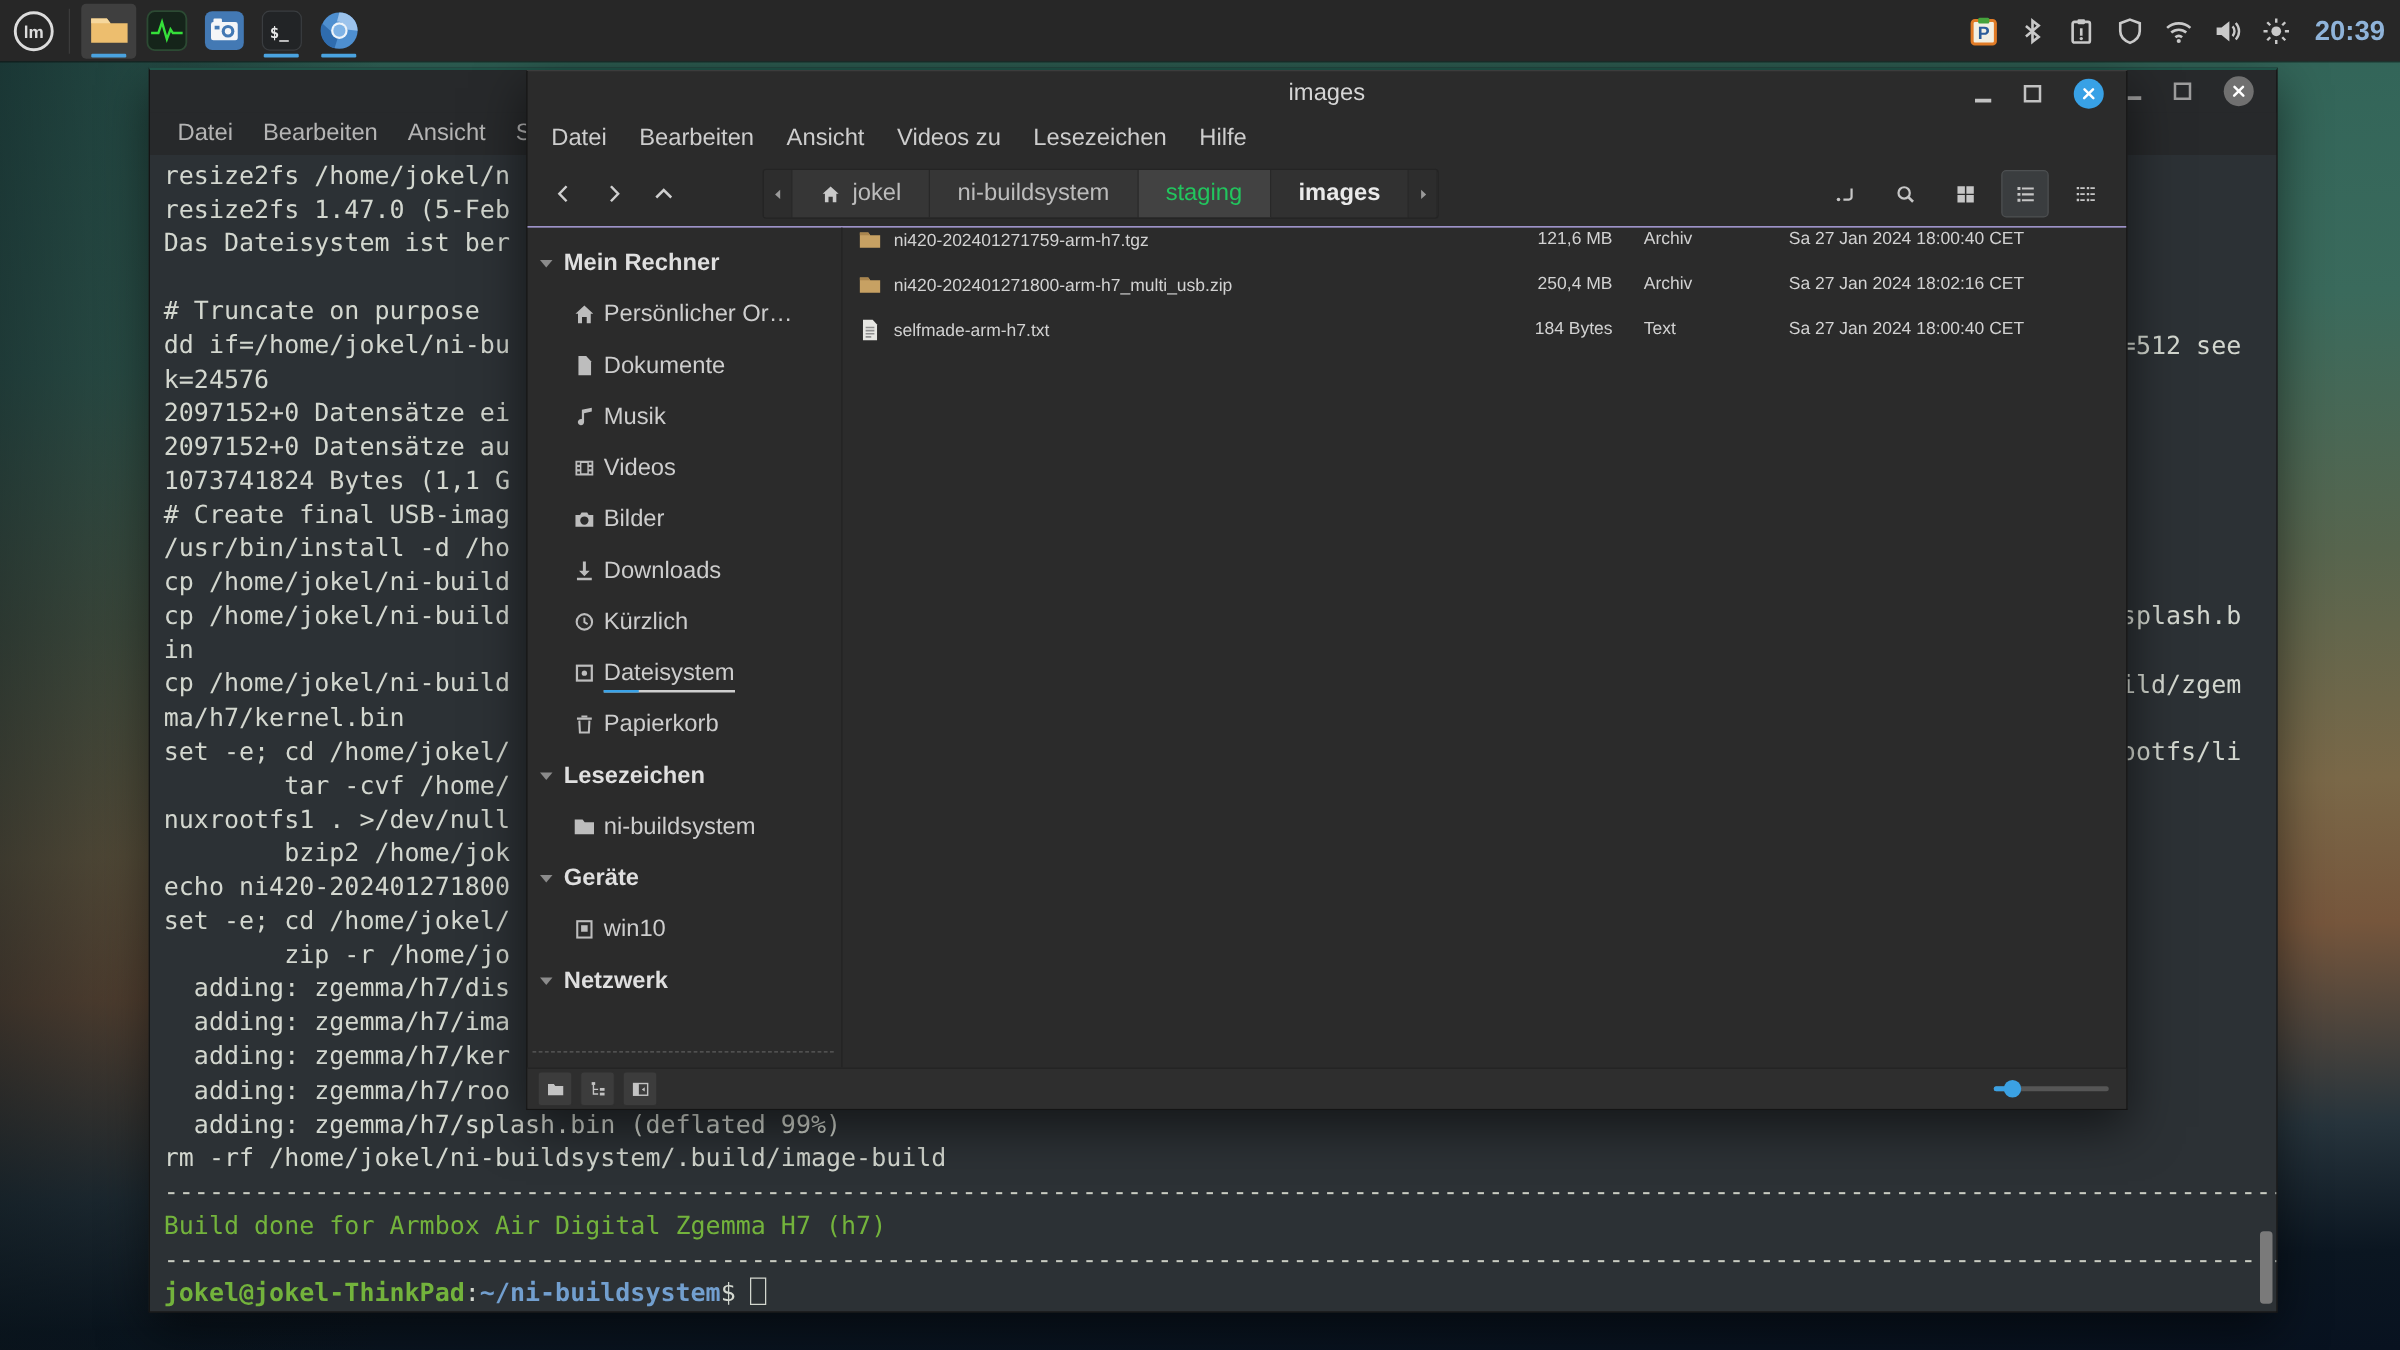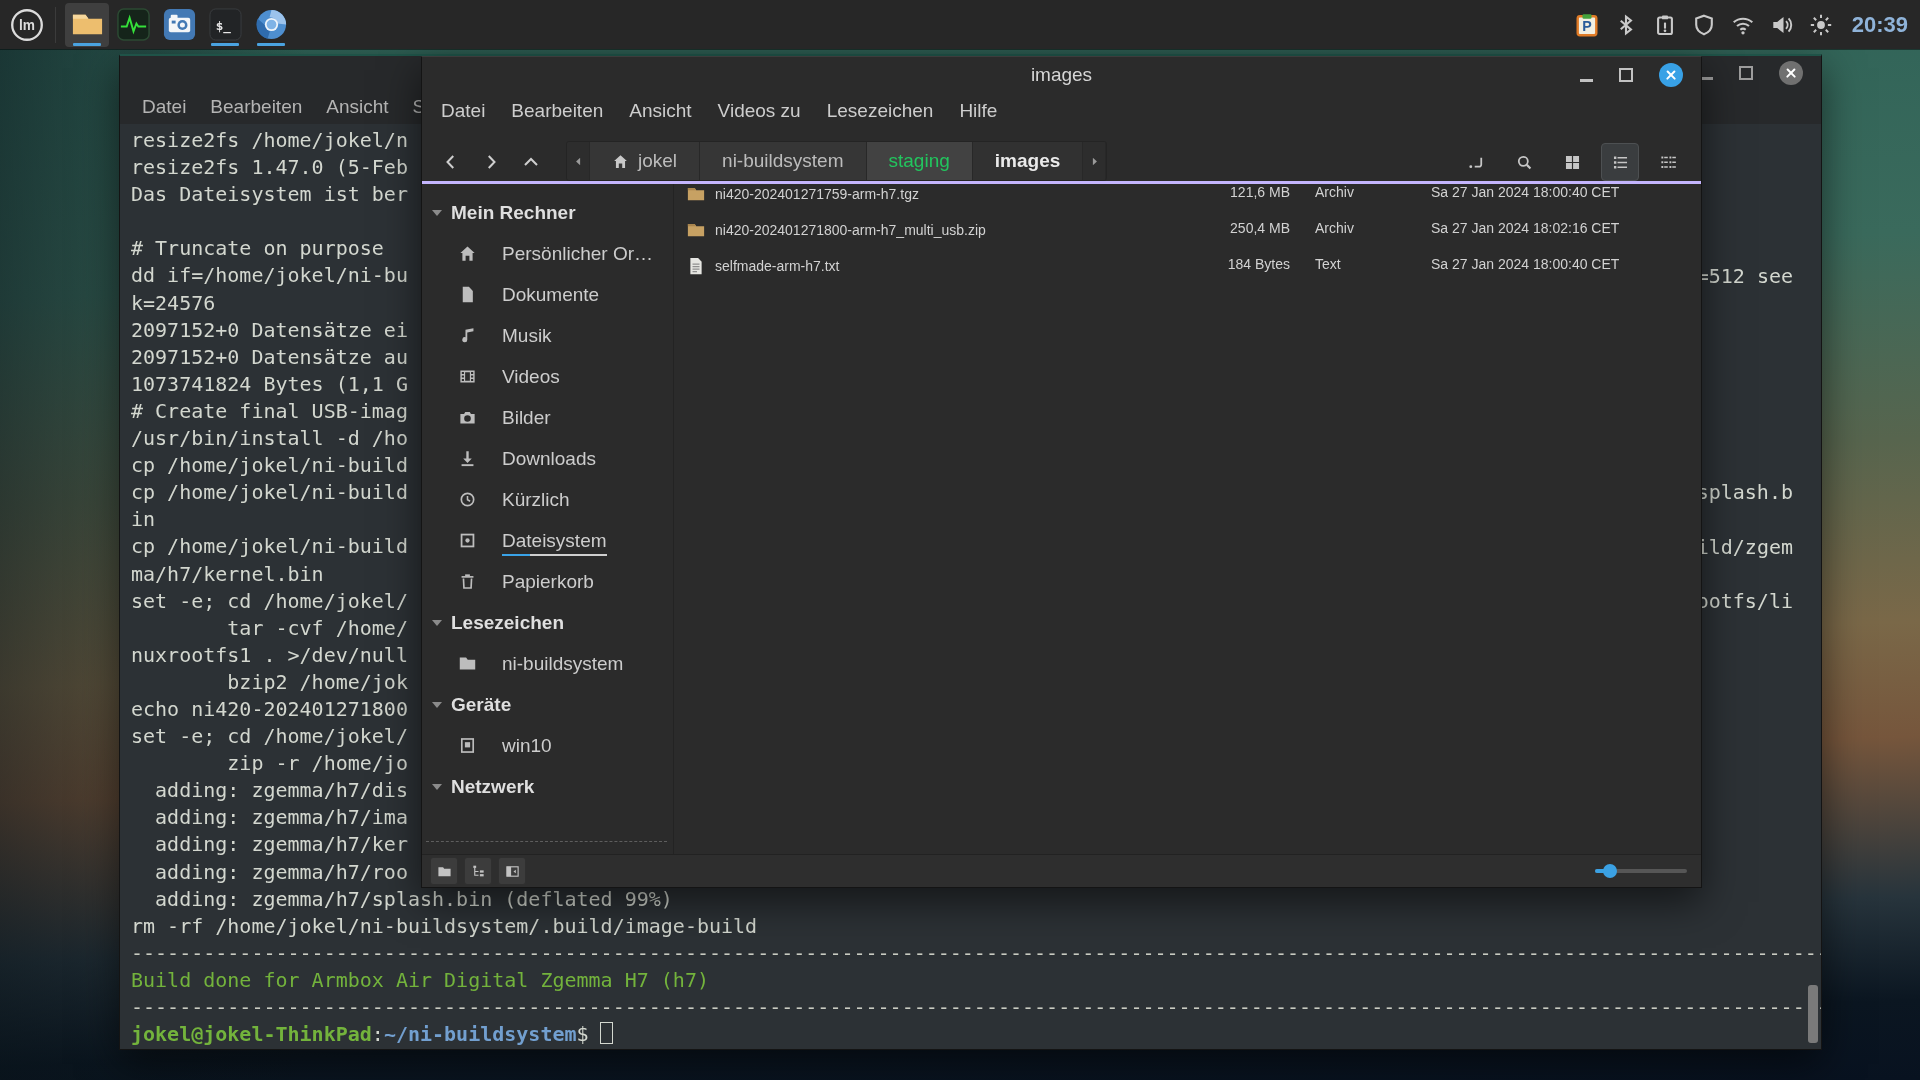--- a/index.html
+++ b/index.html
@@ -58,40 +58,40 @@
   .xb::before,.xb::after{content:"";position:absolute;left:0;top:5px;width:12px;height:2.4px;background:#fff;border-radius:1px;}
   .xb::before{transform:rotate(45deg);} .xb::after{transform:rotate(-45deg);}
 
   
   .fm-window{left:421px;top:56px;width:1281px;height:832px;background:#2b2b2b;z-index:20;
     border-top:1px solid #3c3c3c;display:flex;flex-direction:column;}
   .fm-titlebar{height:36px;flex:none;position:relative;display:flex;align-items:center;justify-content:center;}
   .fm-title{font-size:19px;color:#d6d6d6;}
   .fm-menubar{height:36px;flex:none;display:flex;align-items:center;padding-left:6px;}
   .fm-menu-item{font-size:19px;color:#cdcdcd;padding:0 13px;}
-  .fm-toolbar{height:52px;flex:none;display:flex;align-items:flex-end;padding:0 10px;border-bottom:3px solid #c4b5fd;}
+  .fm-toolbar{height:52px;flex:none;display:flex;align-items:center;padding:0 10px;border-bottom:1px solid #c4b5fd;gap:44px;}
   .nav-btn{width:38px;height:38px;border-radius:3px;display:flex;align-items:center;justify-content:center;color:#cfcfcf;}
   .nav-btn svg{width:20px;height:20px;}
   .crumbs{display:flex;margin-left:16px;border:1px solid #242424;border-radius:3px;overflow:hidden;height:38px;}
   .crumb{display:flex;align-items:center;gap:9px;padding:0 22px;font-size:19px;background:#363636;color:#bcbcbc;border-right:1px solid #282828;}
   .crumb:last-child{border-right:none;}
   .crumb.active{background:#313131;color:#eaeaea;font-weight:bold;}
   .crumb.alt{background:#424242;color:#22c55e;}
   .crumb-scroll{width:22px;display:flex;align-items:center;justify-content:center;background:#2d2d2d;color:#9a9a9a;border-right:1px solid #282828;}
   .crumb svg{width:17px;height:17px;color:#c9c9c9;}
   .crumb-scroll svg{width:13px;height:13px;}
   .views{margin-left:auto;display:flex;align-items:center;gap:10px;padding-right:4px;}
   .view-btn{width:36px;height:36px;border-radius:4px;display:flex;align-items:center;justify-content:center;color:#c6c6c6;border:1px solid transparent;}
   .view-btn.active{background:#3a3d3f;border-color:#4d5052;}
   .view-btn svg{width:19px;height:19px;}
 
   .fm-body{flex:1;display:flex;min-height:0;}
   .fm-sidebar{width:252px;flex:none;border-right:1px solid #232323;padding-top:8px;box-sizing:border-box;position:relative;}
   .fm-sidebar::after{content:"";position:absolute;left:4px;right:6px;bottom:12px;border-top:1px dashed #5e5e5e;}
-  .sb-row{height:41px;display:flex;align-items:center;padding-left:36px;gap:25px;font-size:19px;color:#cdcdcd;}
+  .sb-row{height:41px;display:flex;align-items:center;padding-left:36px;gap:6px;font-size:19px;color:#cdcdcd;}
   .sb-row.header{padding-left:10px;font-weight:bold;color:#dfdfdf;gap:9px;}
   .tri{width:0;height:0;border-left:5px solid transparent;border-right:5px solid transparent;border-top:6px solid #8b8b8b;}
   .sb-ic{width:19px;height:19px;color:#bdbdbd;flex:none;}
   .sb-label{position:relative;white-space:nowrap;}
   .sb-label.focused::after{content:"";position:absolute;left:0;right:0;bottom:-4px;height:1.6px;background:#cfcfcf;}
   .sb-label.focused::before{content:"";position:absolute;left:0;bottom:-4px;width:28px;height:2px;background:#3aa3e8;z-index:1;}
 
   .fm-main{flex:1;display:flex;flex-direction:column;min-width:0;}
   .fm-header{height:42px;flex:none;display:flex;align-items:stretch;background:#343434;border-bottom:1px solid #1d1d1d;
     font-weight:bold;font-size:19px;color:#e2e2e2;}

